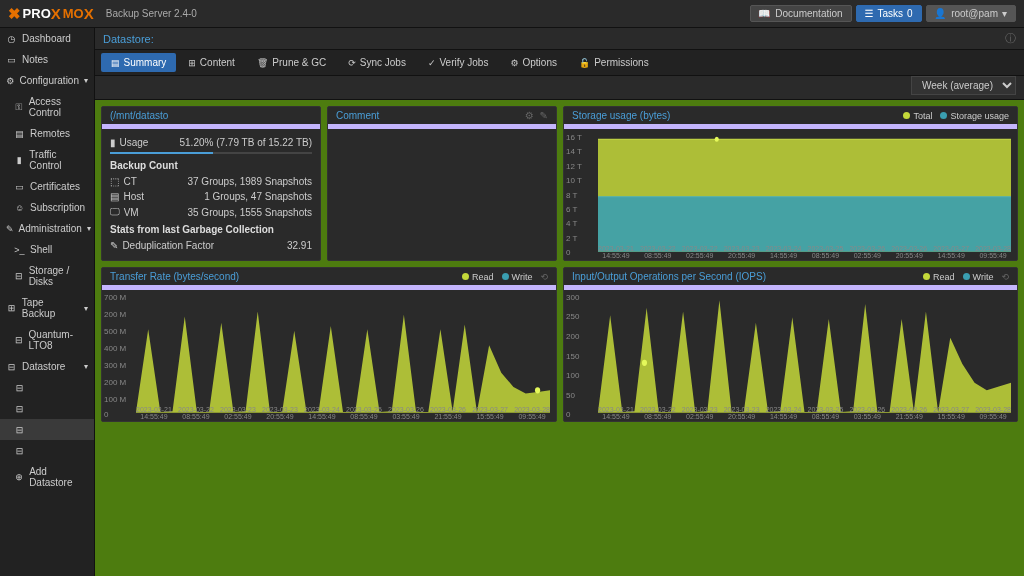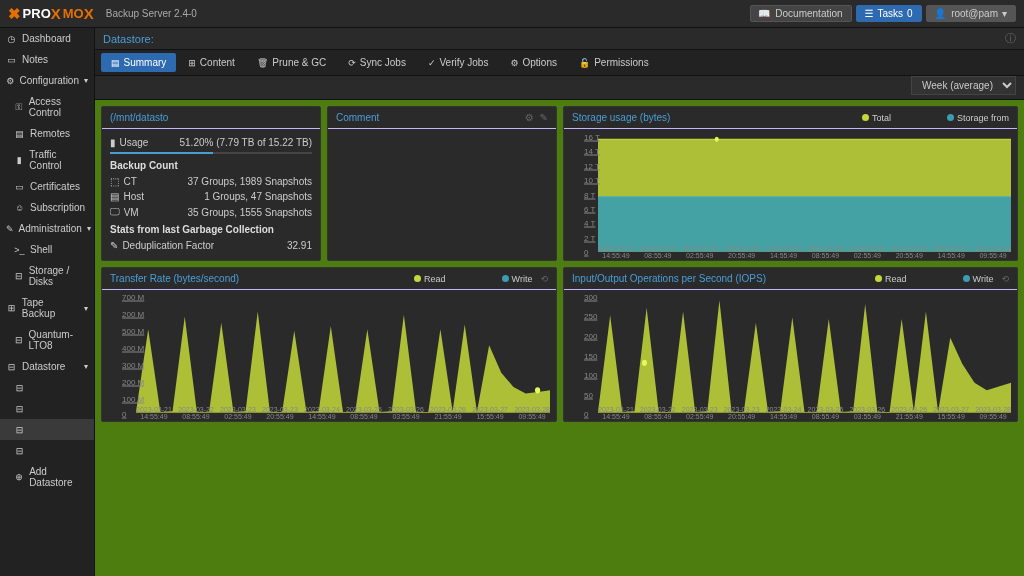--- a/index.html
+++ b/index.html
@@ -31,37 +31,37 @@
 .tabs { height: 26px; background: #222; border-bottom: 1px solid #111; display: flex; align-items: center; padding: 0 6px; gap: 2px; }
 .tab { padding: 4px 10px; display: flex; align-items: center; gap: 4px; font-size: 10px; color: #ccc; cursor: pointer; border-radius: 2px; }
 .tab.active { background: #2e6ab0; color: #fff; }
 .tab .icon { font-size: 9px; }
 
 .toolbar { height: 24px; background: #2a2a2a; border-bottom: 1px solid #111; display: flex; align-items: flex-start; justify-content: flex-end; padding: 0 8px; }
 .select { background: #333; border: 1px solid #444; color: #ccc; padding: 2px 6px; font-size: 10px; }
 
 .panels { flex: 1; padding: 6px; display: grid; grid-template-columns: 220px 230px 1fr; grid-template-rows: 155px 155px; gap: 6px; }
 .panel { background: #2a2a2a; border: 1px solid #333; border-radius: 2px; display: flex; flex-direction: column; position: relative; }
-.panel-header { height: 22px; border-bottom: 1px solid #c4b5fd; display: flex; align-items: center; padding: 0 8px; font-size: 10px; color: #4a9ed8; }
+.panel-header { height: 22px; border-bottom: 5px solid #c4b5fd; display: flex; align-items: center; padding: 0 8px; font-size: 10px; color: #4a9ed8; }
 .panel-header .legend { margin-left: auto; display: flex; gap: 8px; font-size: 9px; align-items: center; }
-.legend-item { display: flex; align-items: center; gap: 3px; color: #ccc; margin-left: 48px; }
+.legend-item { display: flex; align-items: center; gap: 3px; color: #ccc; }
 .dot { width: 7px; height: 7px; border-radius: 50%; }
 .panel-body { flex: 1; padding: 6px 8px; font-size: 10px; overflow: hidden; position: relative; }
 .panel-actions { margin-left: auto; display: flex; gap: 6px; color: #666; font-size: 10px; }
 
 .row { display: flex; align-items: center; padding: 2px 0; gap: 6px; font-size: 10px; }
 .row .label { flex: 0 0 auto; display: flex; align-items: center; gap: 4px; }
 .row .val { margin-left: auto; text-align: right; }
 .progress { height: 2px; background: #444; margin: 2px 0 6px; }
 .progress-fill { height: 100%; background: #4a9ed8; }
 .section-title { font-weight: bold; color: #ddd; margin: 4px 0 3px; font-size: 10px; }
 
 .chart { flex: 1; position: relative; padding: 4px 6px 2px 34px; }
 .chart svg { width: 100%; height: 100%; display: block; }
-.ylabel { position: absolute; left: 20px; font-size: 8px; color: #888; transform: translateY(-50%); text-decoration: underline; }
+.ylabel { position: absolute; left: 2px; font-size: 8px; color: #888; transform: translateY(-50%); }
 .xlabels { position: absolute; bottom: 0; left: 34px; right: 6px; display: flex; justify-content: space-between; font-size: 7px; color: #888; }
 .xlabels div { text-align: center; line-height: 1.1; }
 
 .tooltip { position: absolute; background: rgba(20,20,20,0.95); border: 1px solid #444; padding: 4px 7px; font-size: 9px; color: #ccc; pointer-events: none; border-radius: 2px; z-index: 5; }
 
 .panel.span2 { grid-column: span 2; justify-content: center; }
 </style>
 </head>
 <body>
 
@@ -279,21 +279,21 @@
       <div class="panel">
         <div class="panel-header">
           <span>Storage usage (bytes)</span>
           <div class="legend">
             <div class="legend-item">
                 <span class="dot" style="background:#c4d83a"></span>
                 <span>Total</span>
               </div>
             <div class="legend-item">
                 <span class="dot" style="background:#3a9eb0"></span>
-                <span>Storage from</span>
+                <span>Storage usage</span>
               </div>
           </div>
         </div>
         <div class="chart">
           <div class="ylabel" style="top:6%">16 T</div>
             <div class="ylabel" style="top:17%">14 T</div>
             <div class="ylabel" style="top:28%">12 T</div>
             <div class="ylabel" style="top:39%">10 T</div>
             <div class="ylabel" style="top:50%">8 T</div>
             <div class="ylabel" style="top:61%">6 T</div>

